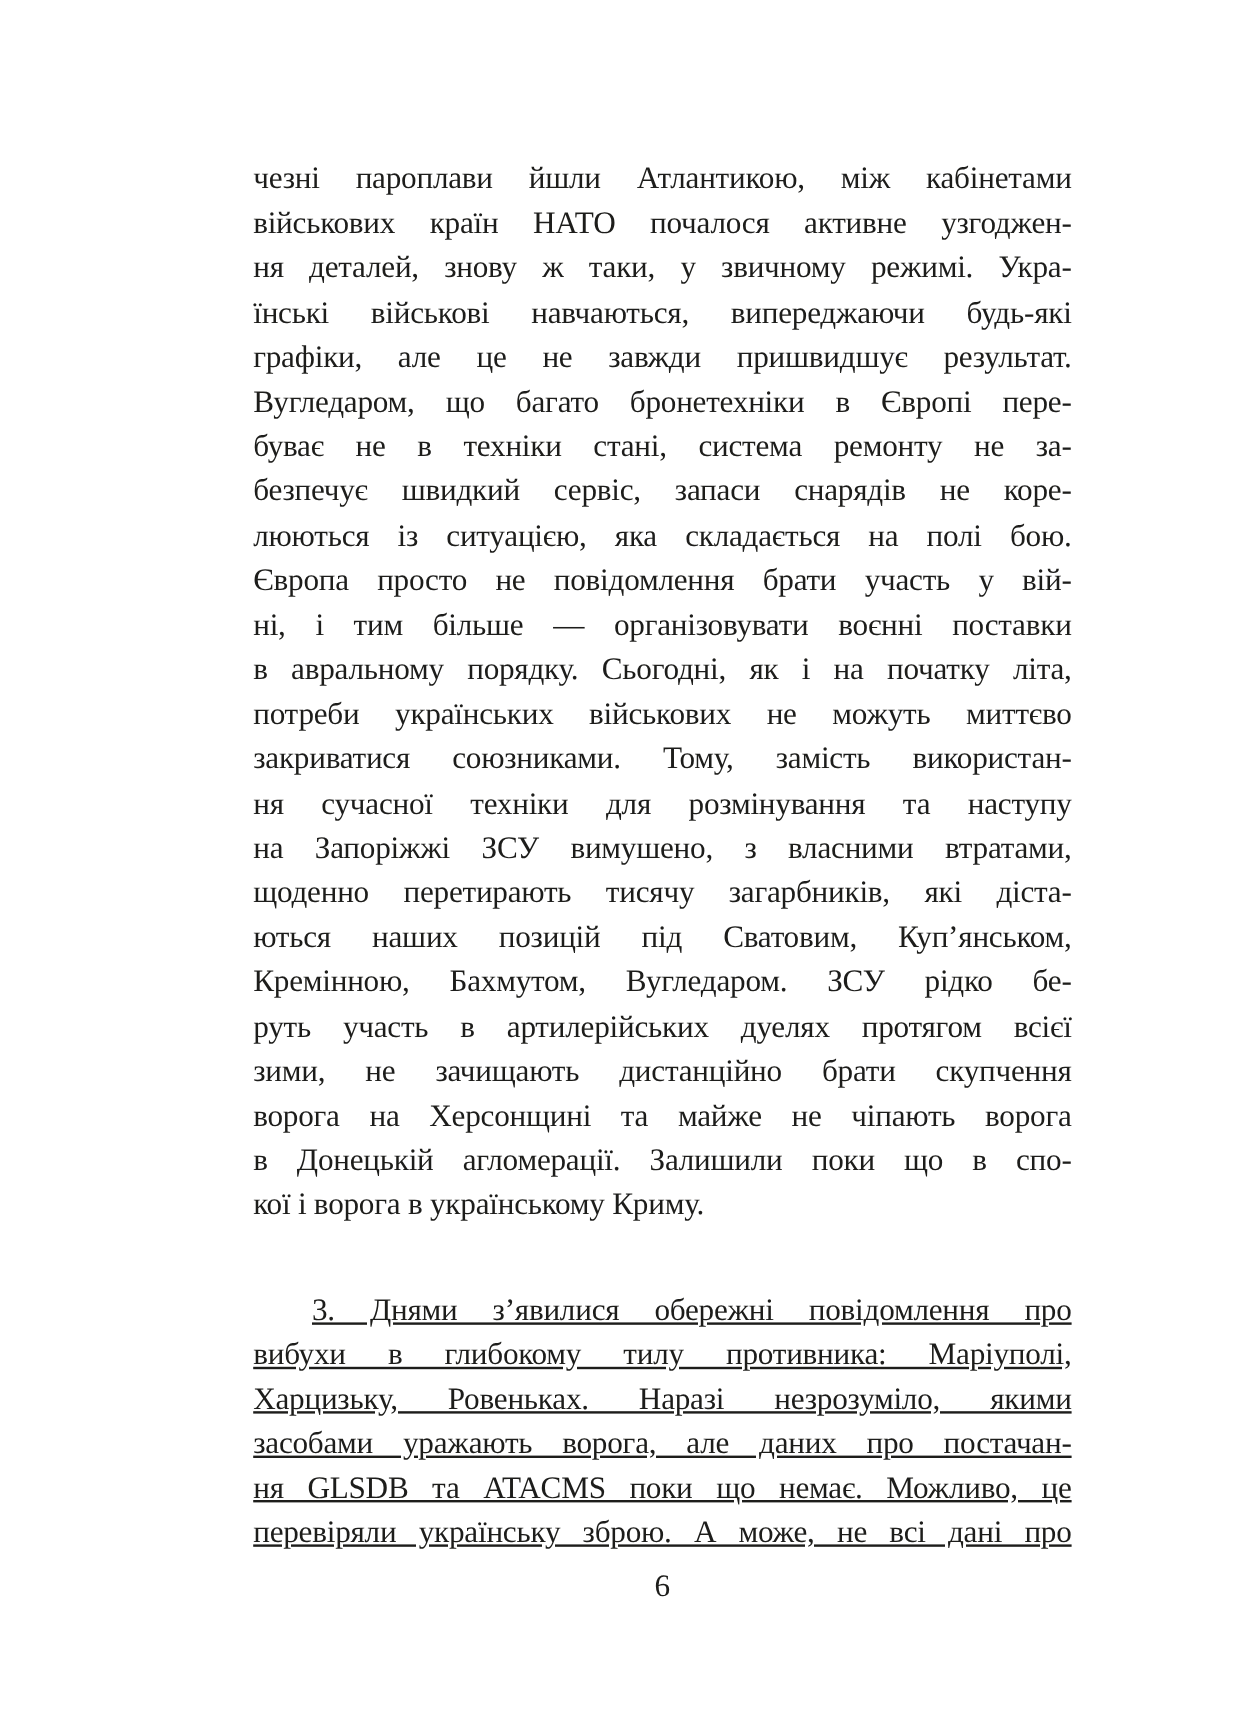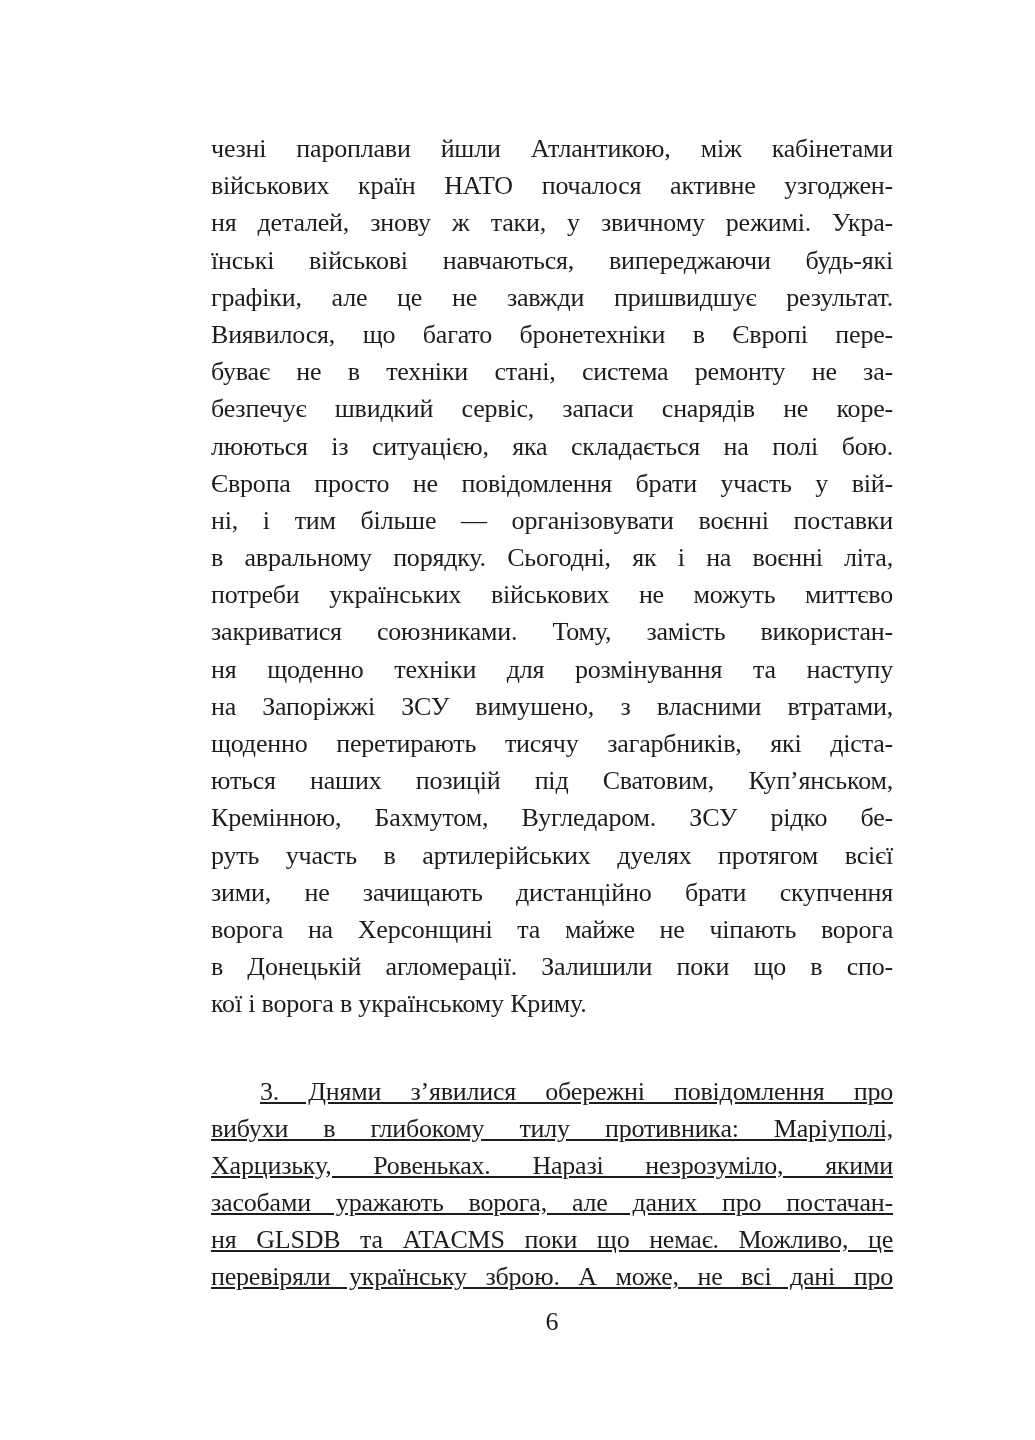--- a/index.html
+++ b/index.html
@@ -58,30 +58,30 @@
 
 <div class="book-page">
   <div class="text-block" style="color: rgb(29, 29, 27);">
     <div id="paragraphs">
         <div class="para">
           <div class="line">чезні пароплави йшли Атлантикою, між кабінетами</div>
           <div class="line">військових країн НАТО почалося активне узгоджен-</div>
           <div class="line">ня деталей, знову ж таки, у звичному режимі. Укра-</div>
           <div class="line">їнські військові навчаються, випереджаючи будь-які</div>
           <div class="line">графіки, але це не завжди пришвидшує результат.</div>
-          <div class="line">Виявилося, що багато бронетехніки в Європі пере-</div>
+          <div class="line">Вугледаром, що багато бронетехніки в Європі пере-</div>
           <div class="line">буває не в техніки стані, система ремонту не за-</div>
           <div class="line">безпечує швидкий сервіс, запаси снарядів не коре-</div>
           <div class="line">люються із ситуацією, яка складається на полі бою.</div>
           <div class="line">Європа просто не повідомлення брати участь у вій-</div>
           <div class="line">ні, і тим більше — організовувати воєнні поставки</div>
-          <div class="line">в авральному порядку. Сьогодні, як і на воєнні літа,</div>
+          <div class="line">в авральному порядку. Сьогодні, як і на початку літа,</div>
           <div class="line">потреби українських військових не можуть миттєво</div>
           <div class="line">закриватися союзниками. Тому, замість використан-</div>
-          <div class="line">ня щоденно техніки для розмінування та наступу</div>
+          <div class="line">ня сучасної техніки для розмінування та наступу</div>
           <div class="line">на Запоріжжі ЗСУ вимушено, з власними втратами,</div>
           <div class="line">щоденно перетирають тисячу загарбників, які діста-</div>
           <div class="line">ються наших позицій під Сватовим, Куп’янськом,</div>
           <div class="line">Кремінною, Бахмутом, Вугледаром. ЗСУ рідко бе-</div>
           <div class="line">руть участь в артилерійських дуелях протягом всієї</div>
           <div class="line">зими, не зачищають дистанційно брати скупчення</div>
           <div class="line">ворога на Херсонщині та майже не чіпають ворога</div>
           <div class="line">в Донецькій агломерації. Залишили поки що в спо-</div>
           <div class="line no-just">кої і ворога в українському Криму.</div>
         </div>

